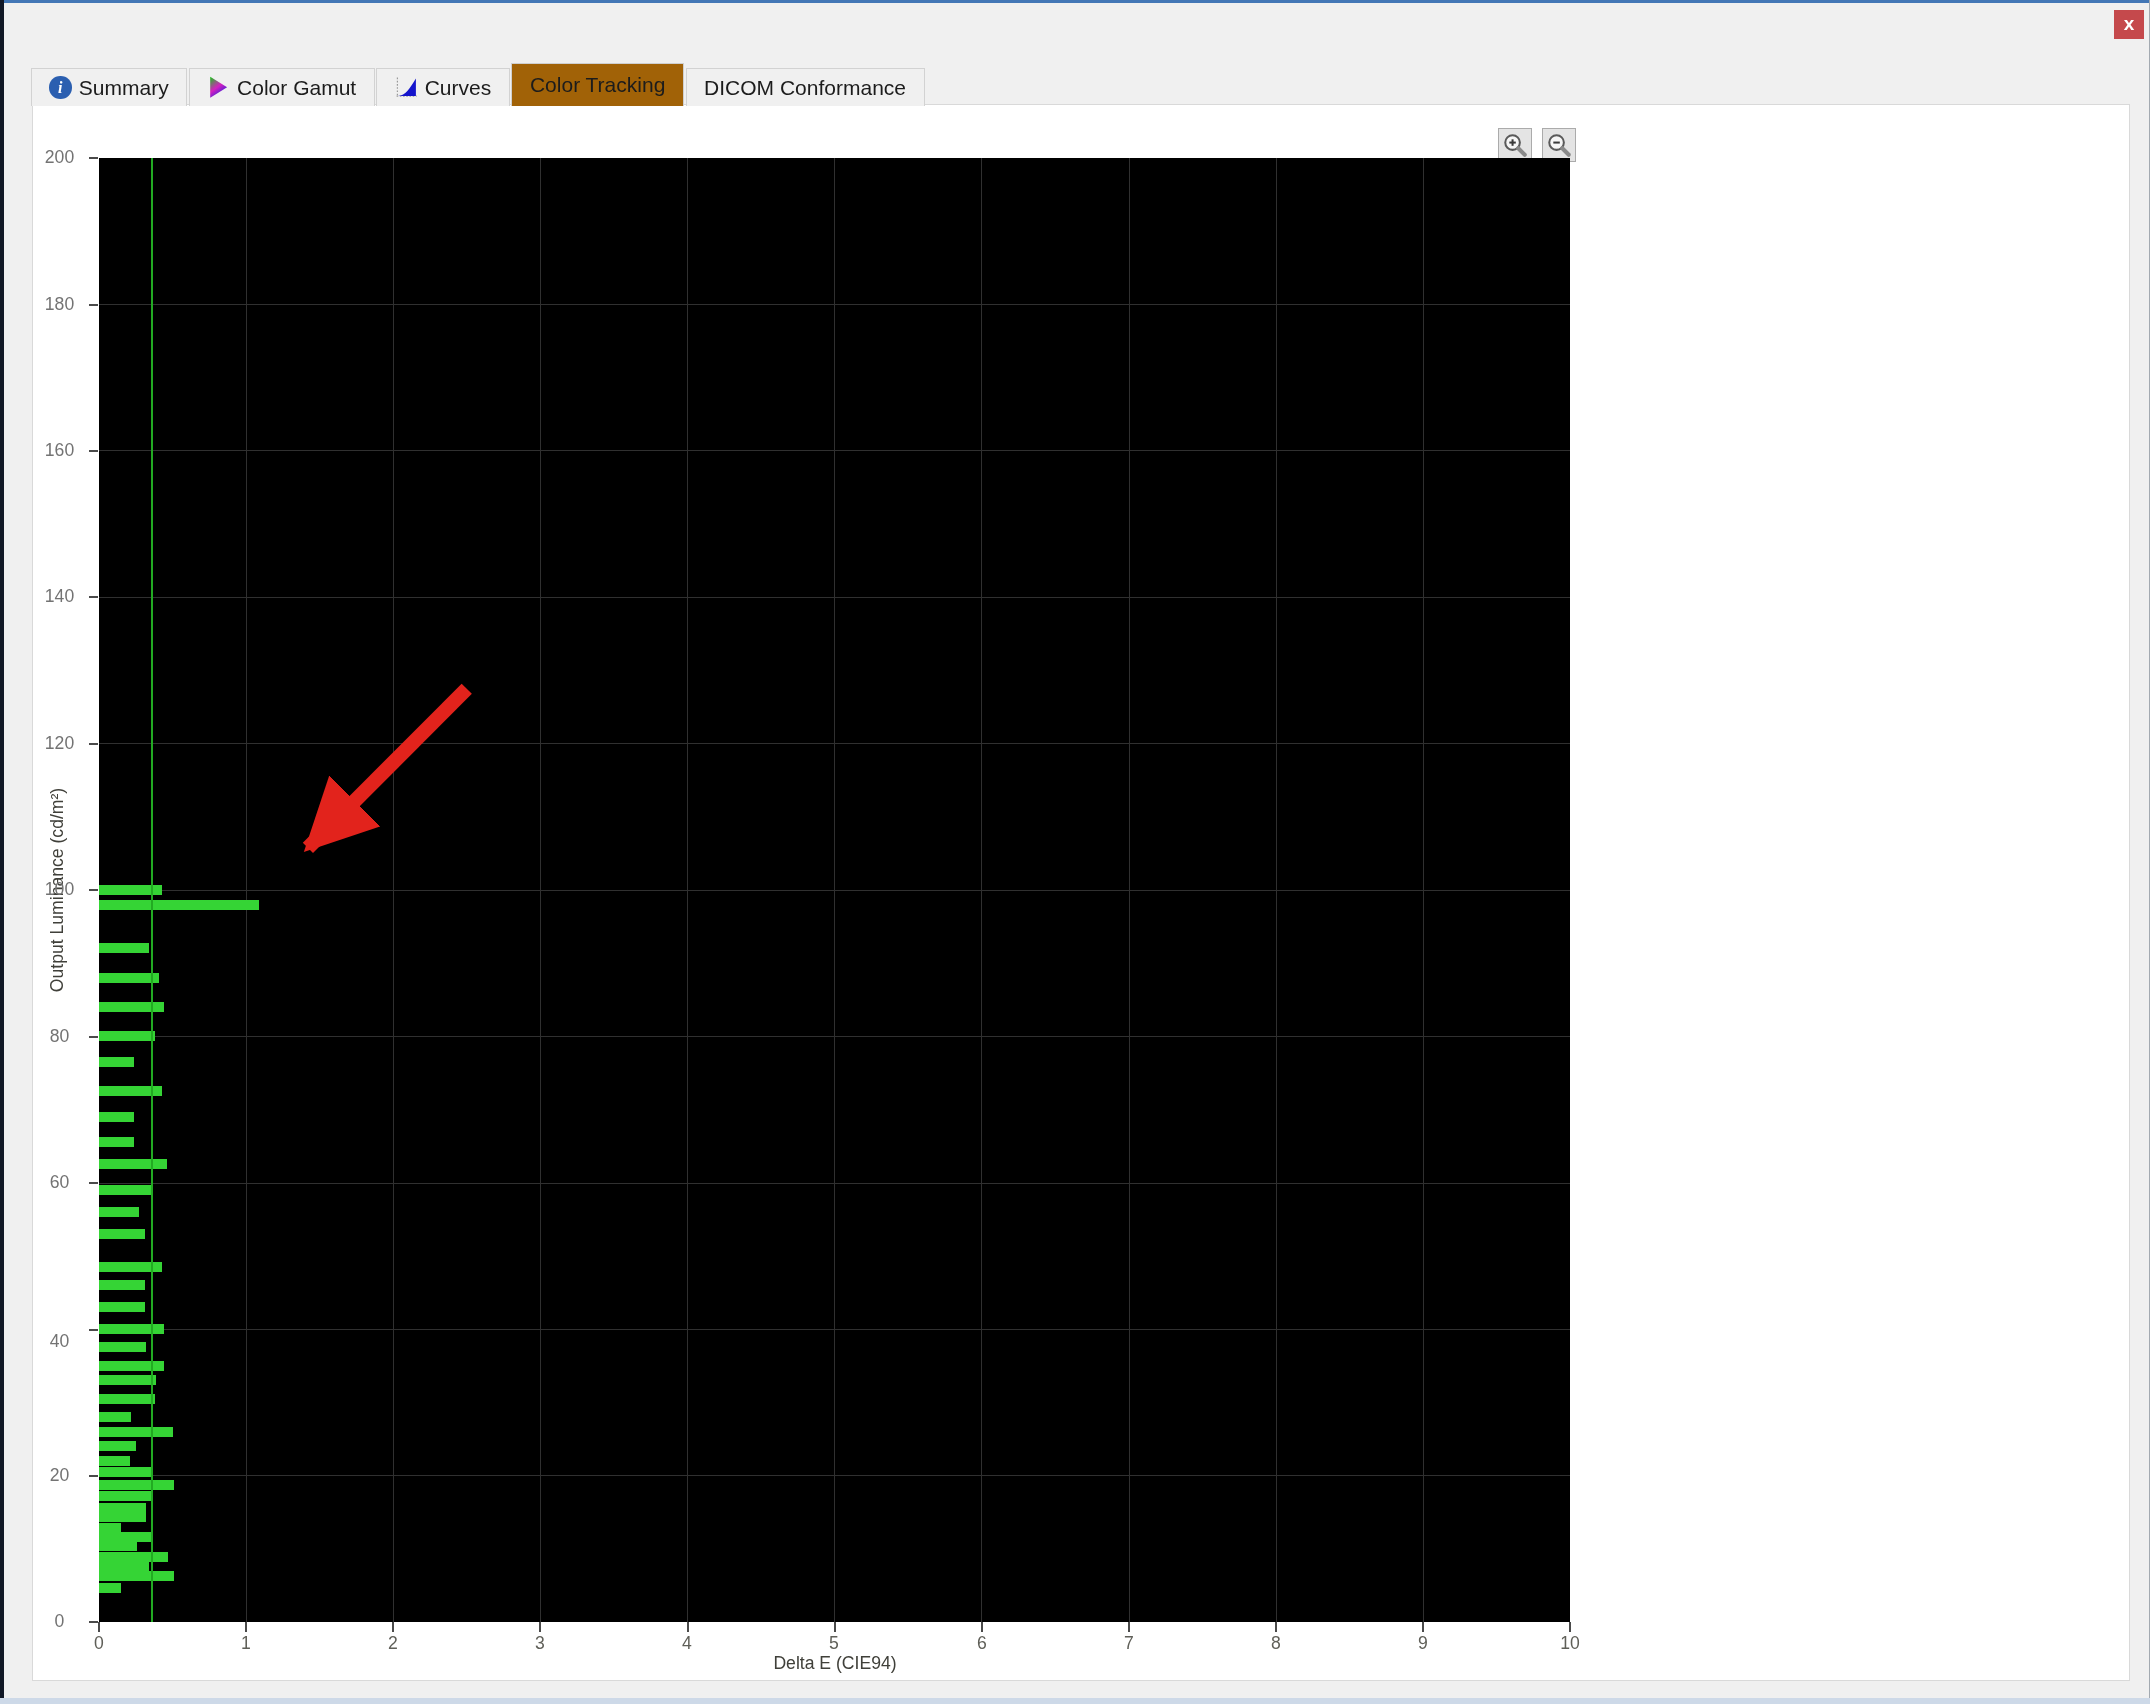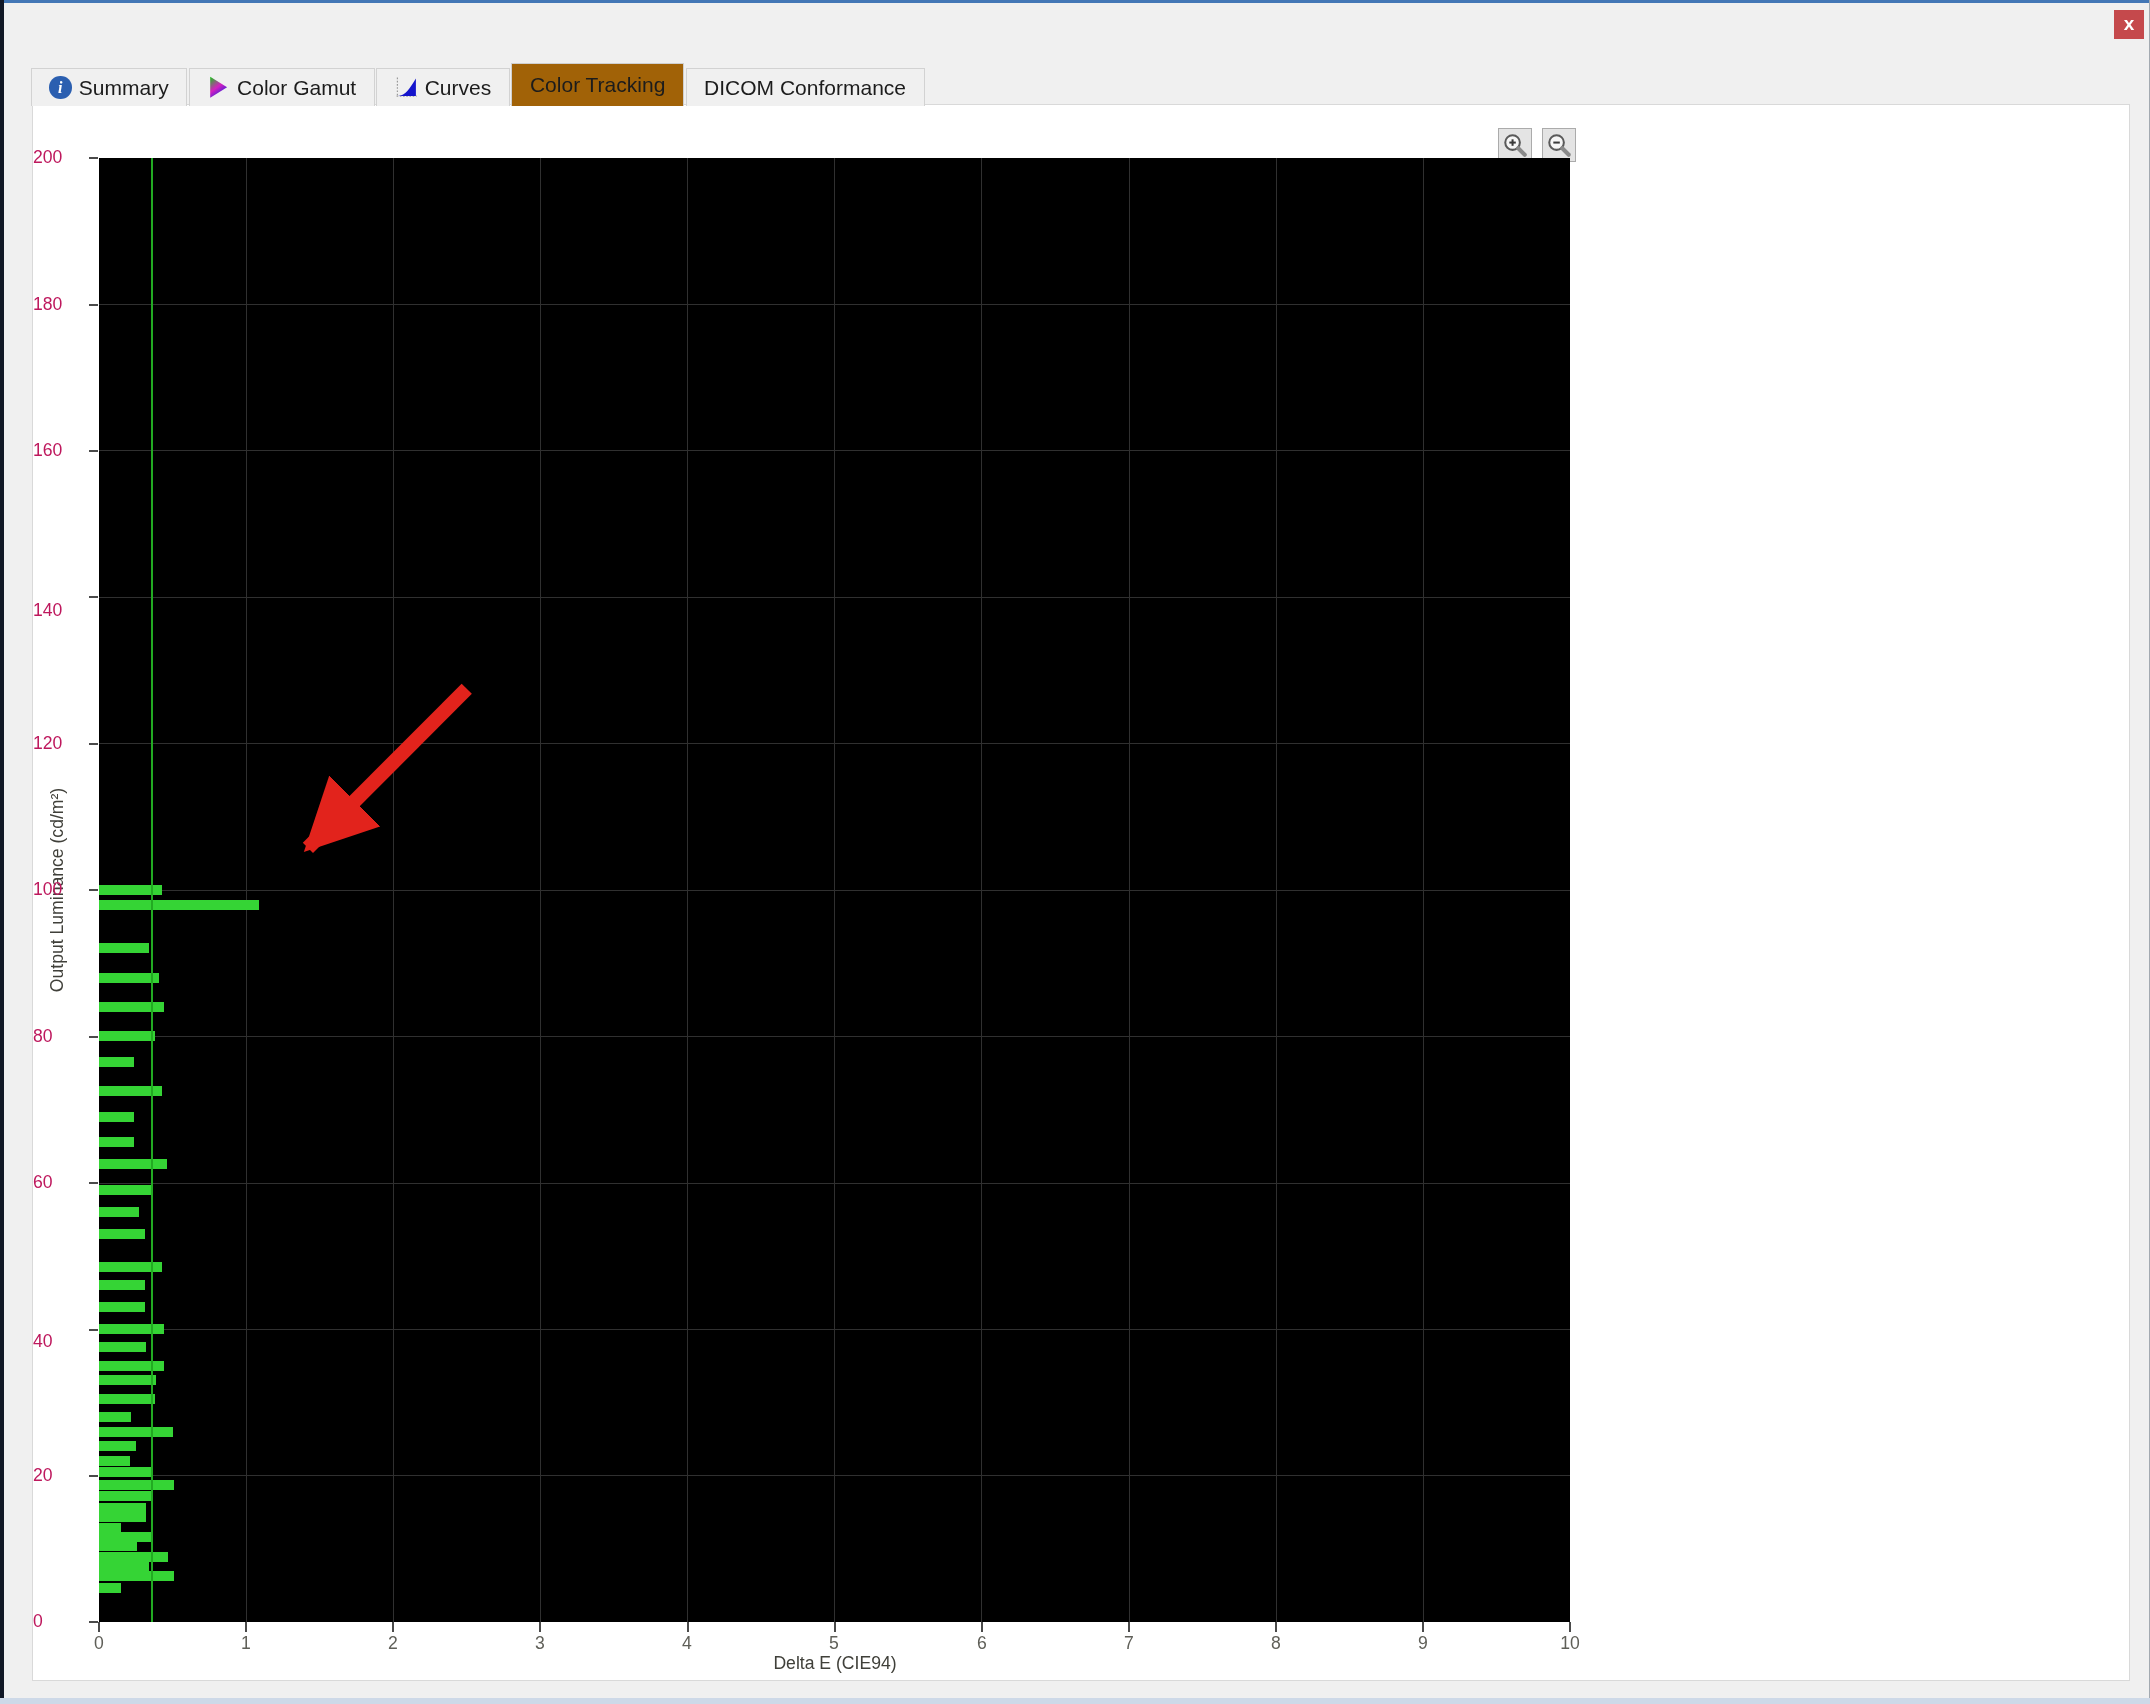--- a/index.html
+++ b/index.html
@@ -24,21 +24,21 @@
     font-size:16px;font-weight:bold;font-family:"Liberation Serif",serif;font-style:italic;}
   .tab svg{display:block;}
   
   .content{position:absolute;left:32px;top:104px;width:2098px;height:1577px;background:#ffffff;border:0.8px solid #d9d9d9;z-index:2;}
   #chart-area{position:absolute;left:0;top:0;width:100%;height:100%;}
   #plot{position:absolute;left:66px;top:53px;width:1471px;height:1464px;background:#000;overflow:hidden;}
   .gridline-h{position:absolute;left:0;width:100%;height:0.8px;background:#303030;}
   .gridline-v{position:absolute;top:0;height:100%;width:0.8px;background:#303030;}
   .avg-line{position:absolute;top:0;height:100%;width:2.4px;background:#22aa22;z-index:6;}
   .bar{position:absolute;left:0;height:10.4px;background:#35d435;z-index:5;}
-  .ytick-label{position:absolute;width:53px;text-align:left;font-size:17.6px;color:#be185d;line-height:17.6px;}
+  .ytick-label{position:absolute;width:53px;text-align:center;font-size:17.6px;color:#737373;line-height:17.6px;}
   .xtick-label{position:absolute;width:48px;text-align:center;font-size:17.6px;color:#5f5f58;line-height:17.6px;}
   .ytick-mark{position:absolute;width:8.8px;height:1.6px;background:#4a4a4a;}
   .xtick-mark{position:absolute;width:1.6px;height:9.6px;background:#4a4a4a;}
   .axis-label-y{position:absolute;left:24px;top:785px;transform:translate(-50%,-50%) rotate(-90deg);
     font-size:17.6px;color:#40403a;white-space:nowrap;}
   .axis-label-x{position:absolute;left:802px;top:1548px;transform:translateX(-50%);font-size:17.6px;color:#40403a;white-space:nowrap;}
   #arrow-svg{position:absolute;left:0;top:0;z-index:8;pointer-events:none;}
   
   .zoom-btn{position:absolute;width:34px;height:34px;background:#e4e4e4;border:0.8px solid #ababab;
     display:flex;align-items:center;justify-content:center;cursor:default;}
@@ -202,21 +202,21 @@
         <div class="ytick-label" style="left: 0px; top: 1216px; margin-top: 12px;">40</div>
         <div class="ytick-mark" style="left: 56px; top: 1077px;"></div>
         <div class="ytick-label" style="left: 0px; top: 1069px;">60</div>
         <div class="ytick-mark" style="left: 56px; top: 931px;"></div>
         <div class="ytick-label" style="left: 0px; top: 923px;">80</div>
         <div class="ytick-mark" style="left: 56px; top: 784px;"></div>
         <div class="ytick-label" style="left: 0px; top: 776px;">100</div>
         <div class="ytick-mark" style="left: 56px; top: 638px;"></div>
         <div class="ytick-label" style="left: 0px; top: 630px;">120</div>
         <div class="ytick-mark" style="left: 56px; top: 491px;"></div>
-        <div class="ytick-label" style="left: 0px; top: 497px;">140</div>
+        <div class="ytick-label" style="left: 0px; top: 483px;">140</div>
         <div class="ytick-mark" style="left: 56px; top: 345px;"></div>
         <div class="ytick-label" style="left: 0px; top: 337px;">160</div>
         <div class="ytick-mark" style="left: 56px; top: 199px;"></div>
         <div class="ytick-label" style="left: 0px; top: 191px;">180</div>
         <div class="ytick-mark" style="left: 56px; top: 52px;"></div>
         <div class="ytick-label" style="left: 0px; top: 44px;">200</div>
         <div class="xtick-mark" style="left: 65px; top: 1517px;"></div>
         <div class="xtick-label" style="left: 42px; top: 1530px;">0</div>
         <div class="xtick-mark" style="left: 212px; top: 1517px;"></div>
         <div class="xtick-label" style="left: 189px; top: 1530px;">1</div>

